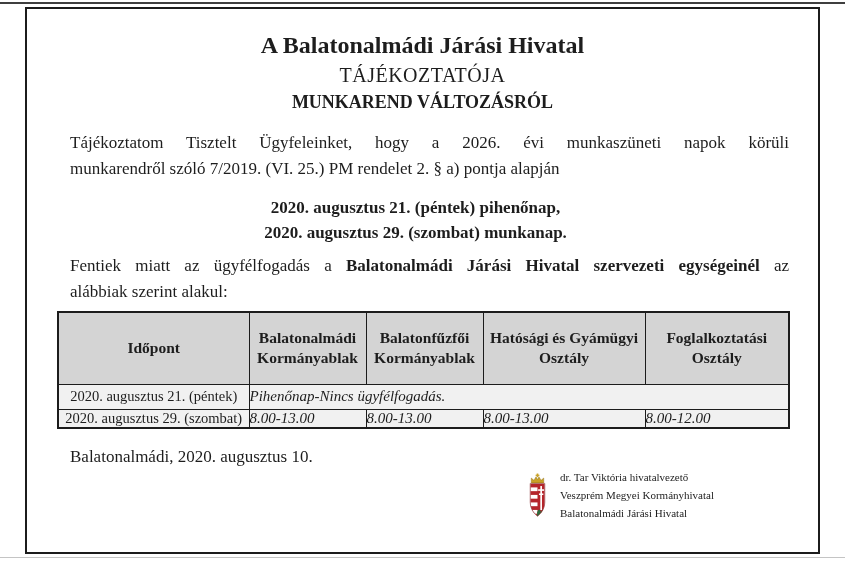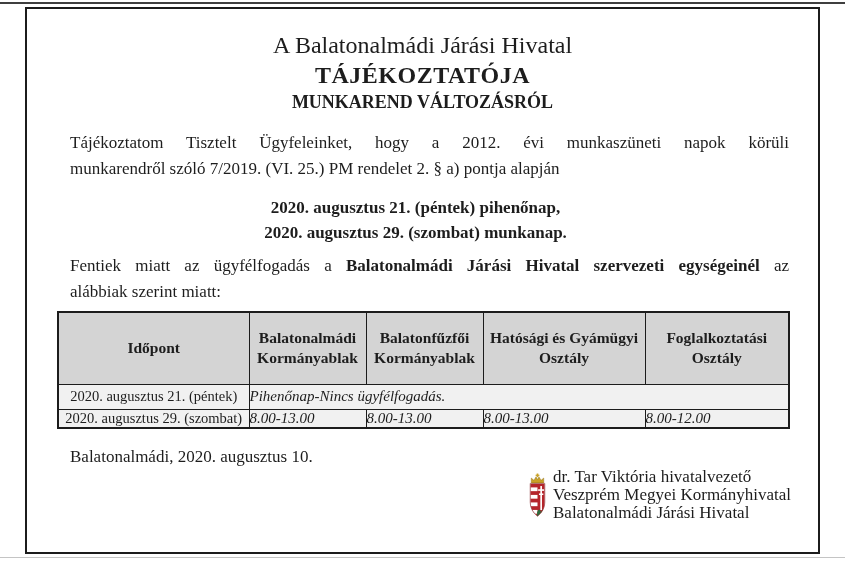--- a/index.html
+++ b/index.html
@@ -18,22 +18,22 @@
   .scan-line-bottom {
     position: absolute; left: 0; top: 557px; width: 845px; height: 1px;
     background: #c4c4c4;
   }
   .frame {
     position: absolute; left: 25px; top: 7px; width: 795px; height: 547px;
     border: 2.5px solid #1c1c1c; background: #ffffff;
   }
   .abs { position: absolute; }
   .titles { left: 25px; top: 30px; width: 795px; text-align: center; }
-  .title-1 { font-size: 24px; font-weight: normal; line-height: 30px; }
-  .title-2 { font-size: 24px; font-weight: bold; line-height: 31px; letter-spacing: 0.5px; }
+  .title-1 { font-size: 24px; font-weight: bold; line-height: 30px; }
+  .title-2 { font-size: 20px; font-weight: normal; line-height: 31px; letter-spacing: 0.5px; }
   .title-3 { font-size: 18px; font-weight: bold; line-height: 23px; }
   .para { left: 70px; width: 719px; font-size: 17px; line-height: 26px; }
   .intro { top: 130px; }
   .justify-full { text-align: justify; text-align-last: justify; }
   .highlight { left: 25px; top: 195px; width: 781px; text-align: center;
                font-size: 17px; font-weight: bold; line-height: 25px; }
   .para2 { top: 253px; }
   .schedule { left: 57px; top: 311px; }
   table { border-collapse: collapse; table-layout: fixed; width: 731px;
           border: 2.5px solid #1c1c1c; }
@@ -44,49 +44,49 @@
     line-height: 1.3; padding: 2px 6px;
   }
   tbody td { background: #f1f1f1; font-size: 15px; vertical-align: middle; }
   tr.r1 td { height: 25px; }
   tr.r2 td { height: 15px; }
   td.date-cell { text-align: center; padding: 0 2px; white-space: nowrap; font-size: 14.5px; }
   td.val-cell, td.merged-cell { text-align: left; font-style: italic; }
   .dateline { left: 70px; top: 446px; font-size: 17px; line-height: 22px; }
   .signature { left: 526px; top: 468px; display: flex; align-items: flex-start; }
   .coa { width: 23px; height: 48px; margin-top: 5px; }
-  .sig-text { margin-left: 4px; font-size: 17px; line-height: 18.2px; }
+  .sig-text { margin-left: 11px; font-size: 11px; line-height: 18.2px; }
 </style>
 </head>
 <body>
 
 <div class="scan-line-top"></div>
 <div class="scan-line-bottom"></div>
 
 <div class="frame"></div>
 
 <div class="abs titles">
   <div class="title-1">A Balatonalmádi Járási Hivatal</div>
   <div class="title-2">TÁJÉKOZTATÓJA</div>
   <div class="title-3">MUNKAREND VÁLTOZÁSRÓL</div>
 </div>
 
 <div class="abs para intro">
-  <div class="justify-full">Tájékoztatom Tisztelt Ügyfeleinket, hogy a 2012. évi munkaszüneti napok körüli</div>
+  <div class="justify-full">Tájékoztatom Tisztelt Ügyfeleinket, hogy a 2026. évi munkaszüneti napok körüli</div>
   <div>munkarendről szóló 7/2019. (VI. 25.) PM rendelet 2. § a) pontja alapján</div>
 </div>
 
 <div class="abs highlight">
   <div>2020. augusztus 21. (péntek) pihenőnap,</div>
   <div>2020. augusztus 29. (szombat) munkanap.</div>
 </div>
 
 <div class="abs para para2">
   <div class="justify-full"><span>Fentiek miatt az ügyfélfogadás a </span><b>Balatonalmádi Járási Hivatal szervezeti egységeinél</b><span> az</span></div>
-  <div>alábbiak szerint miatt:</div>
+  <div>alábbiak szerint alakul:</div>
 </div>
 
 <div class="abs schedule">
   <table>
     <colgroup>
       <col style="width:191px">
         <col style="width:117px">
         <col style="width:117px">
         <col style="width:162px">
         <col style="width:144px">

